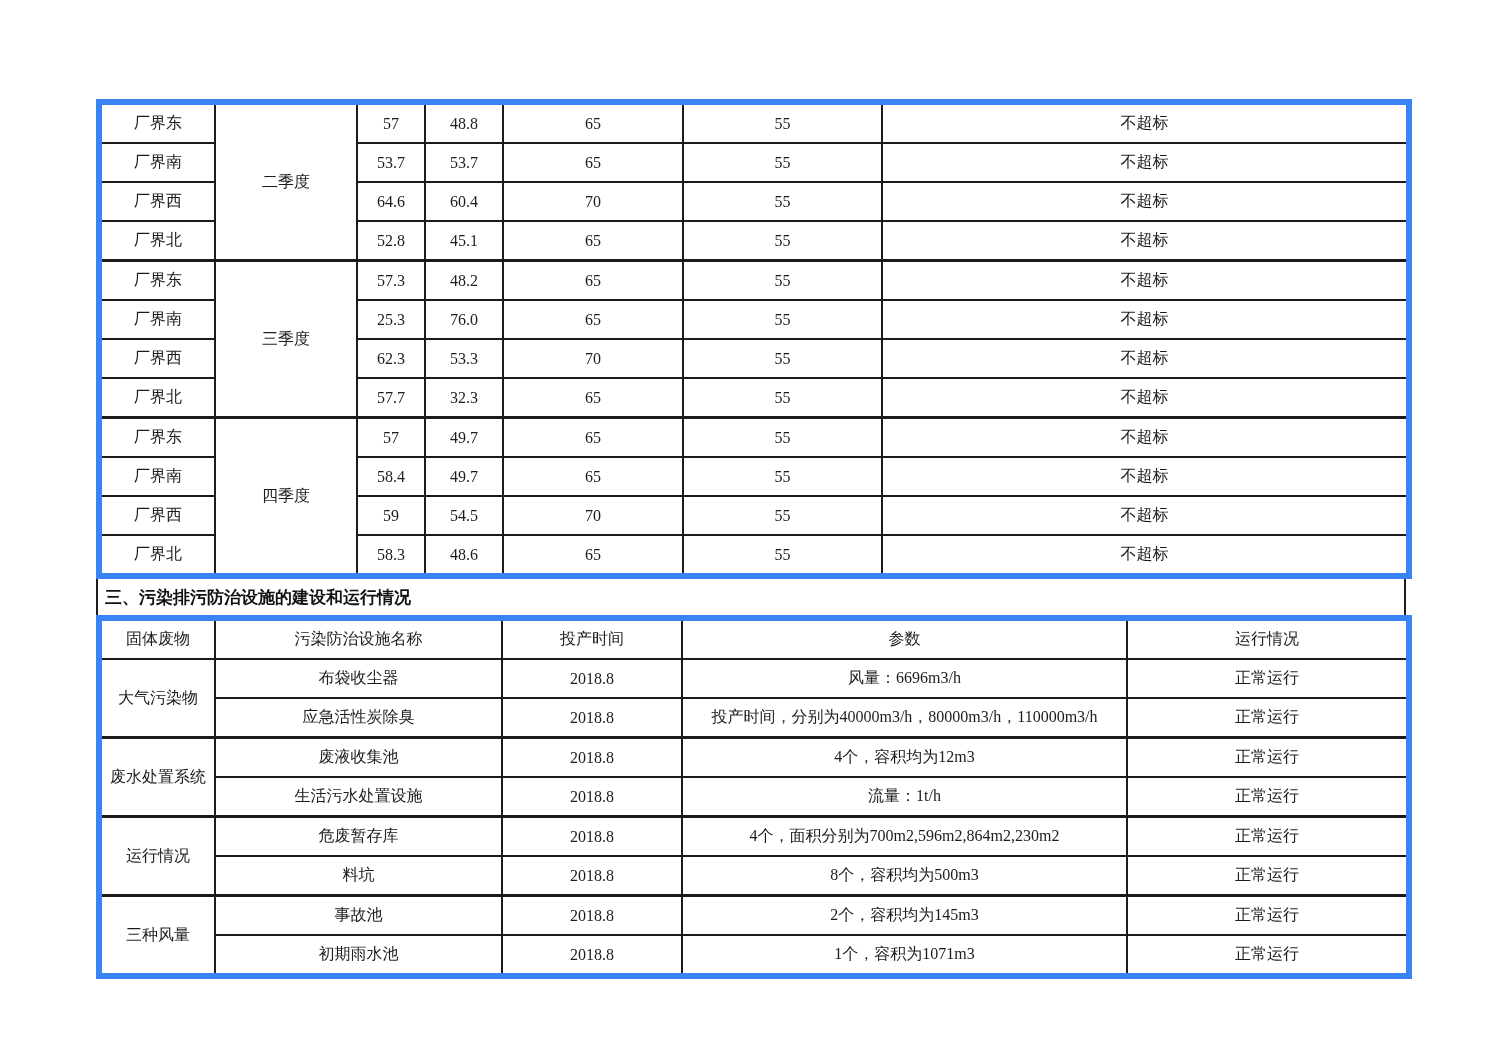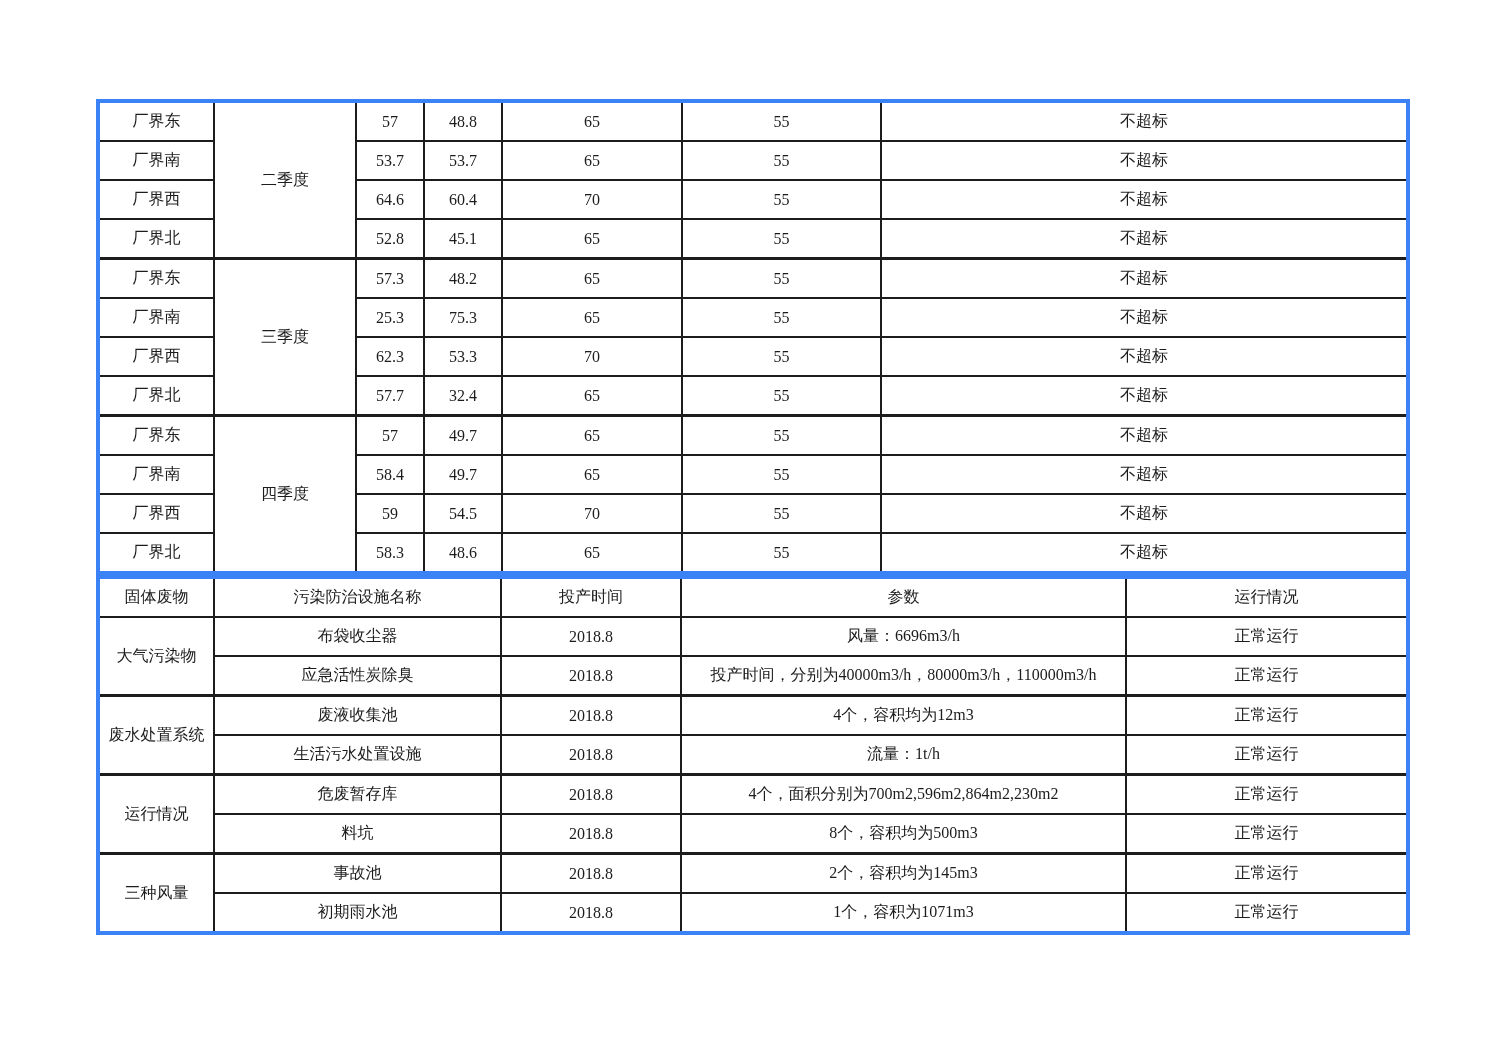--- a/index.html
+++ b/index.html
@@ -10,21 +10,21 @@
     overflow: hidden;
     font-family: "Liberation Serif", "DejaVu Serif", serif;
     color: #1c1c1c;
   }
   .doc { position: absolute; left: 96px; top: 99px; width: 1310px; }
 
   table.tbl {
     border-collapse: collapse;
     table-layout: fixed;
     width: 1310px;
-    border: 4px solid #3b82f6;
+    border: 6px solid #3b82f6;
   }
   .tbl td, .tbl th {
     border: 2px solid #1c1c1c;
     text-align: center;
     vertical-align: middle;
     height: 37px;
     font-size: 16px;
     font-weight: 400;
     padding: 0 4px;
     overflow: hidden;
@@ -101,37 +101,37 @@
           <td rowspan="4">三季度</td>
           <td>57.3</td>
           <td>48.2</td>
           <td>65</td>
           <td>55</td>
           <td>不超标</td>
         </tr>
         <tr>
           <td>厂界南</td>
           <td>25.3</td>
-          <td>75.3</td>
+          <td>76.0</td>
           <td>65</td>
           <td>55</td>
           <td>不超标</td>
         </tr>
         <tr>
           <td>厂界西</td>
           <td>62.3</td>
           <td>53.3</td>
           <td>70</td>
           <td>55</td>
           <td>不超标</td>
         </tr>
         <tr>
           <td>厂界北</td>
           <td>57.7</td>
-          <td>32.4</td>
+          <td>32.3</td>
           <td>65</td>
           <td>55</td>
           <td>不超标</td>
         </tr>
         <tr class="group-start">
           <td>厂界东</td>
           <td rowspan="4">四季度</td>
           <td>57</td>
           <td>49.7</td>
           <td>65</td>
@@ -158,20 +158,23 @@
           <td>厂界北</td>
           <td>58.3</td>
           <td>48.6</td>
           <td>65</td>
           <td>55</td>
           <td>不超标</td>
         </tr>
       </tbody>
   </table>
 
+  <div class="section-band">
+    <span>三、污染排污防治设施的建设和运行情况</span>
+  </div>
 
   <table class="tbl">
     <colgroup>
       <col style="width:116px">
         <col style="width:287px">
         <col style="width:180px">
       <col style="width:445px">
         <col style="width:282px">
     </colgroup>
     <thead>

